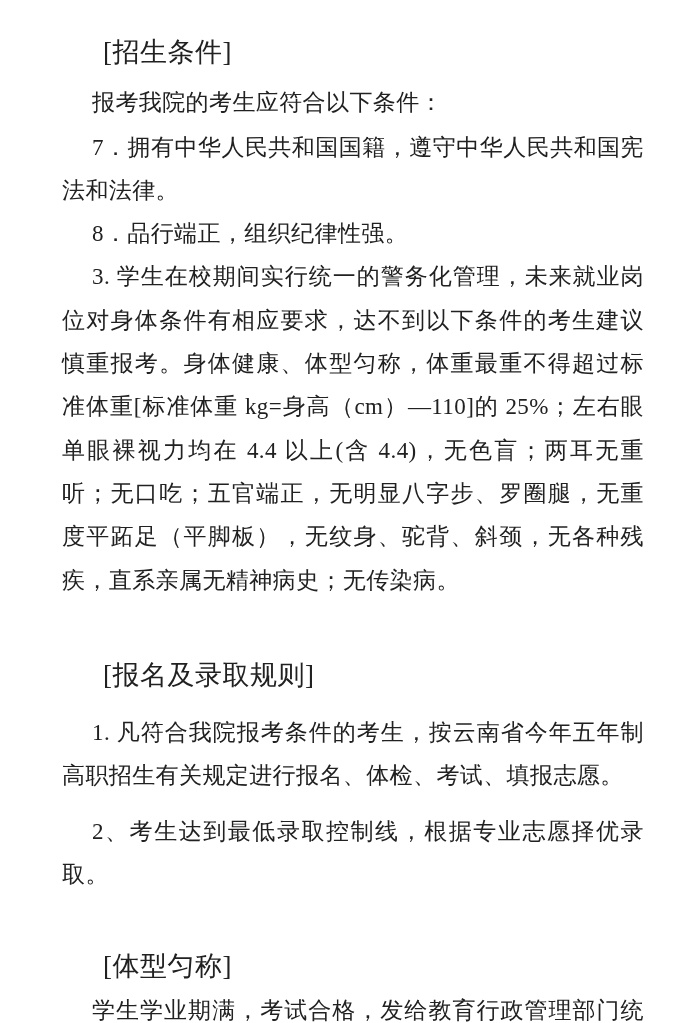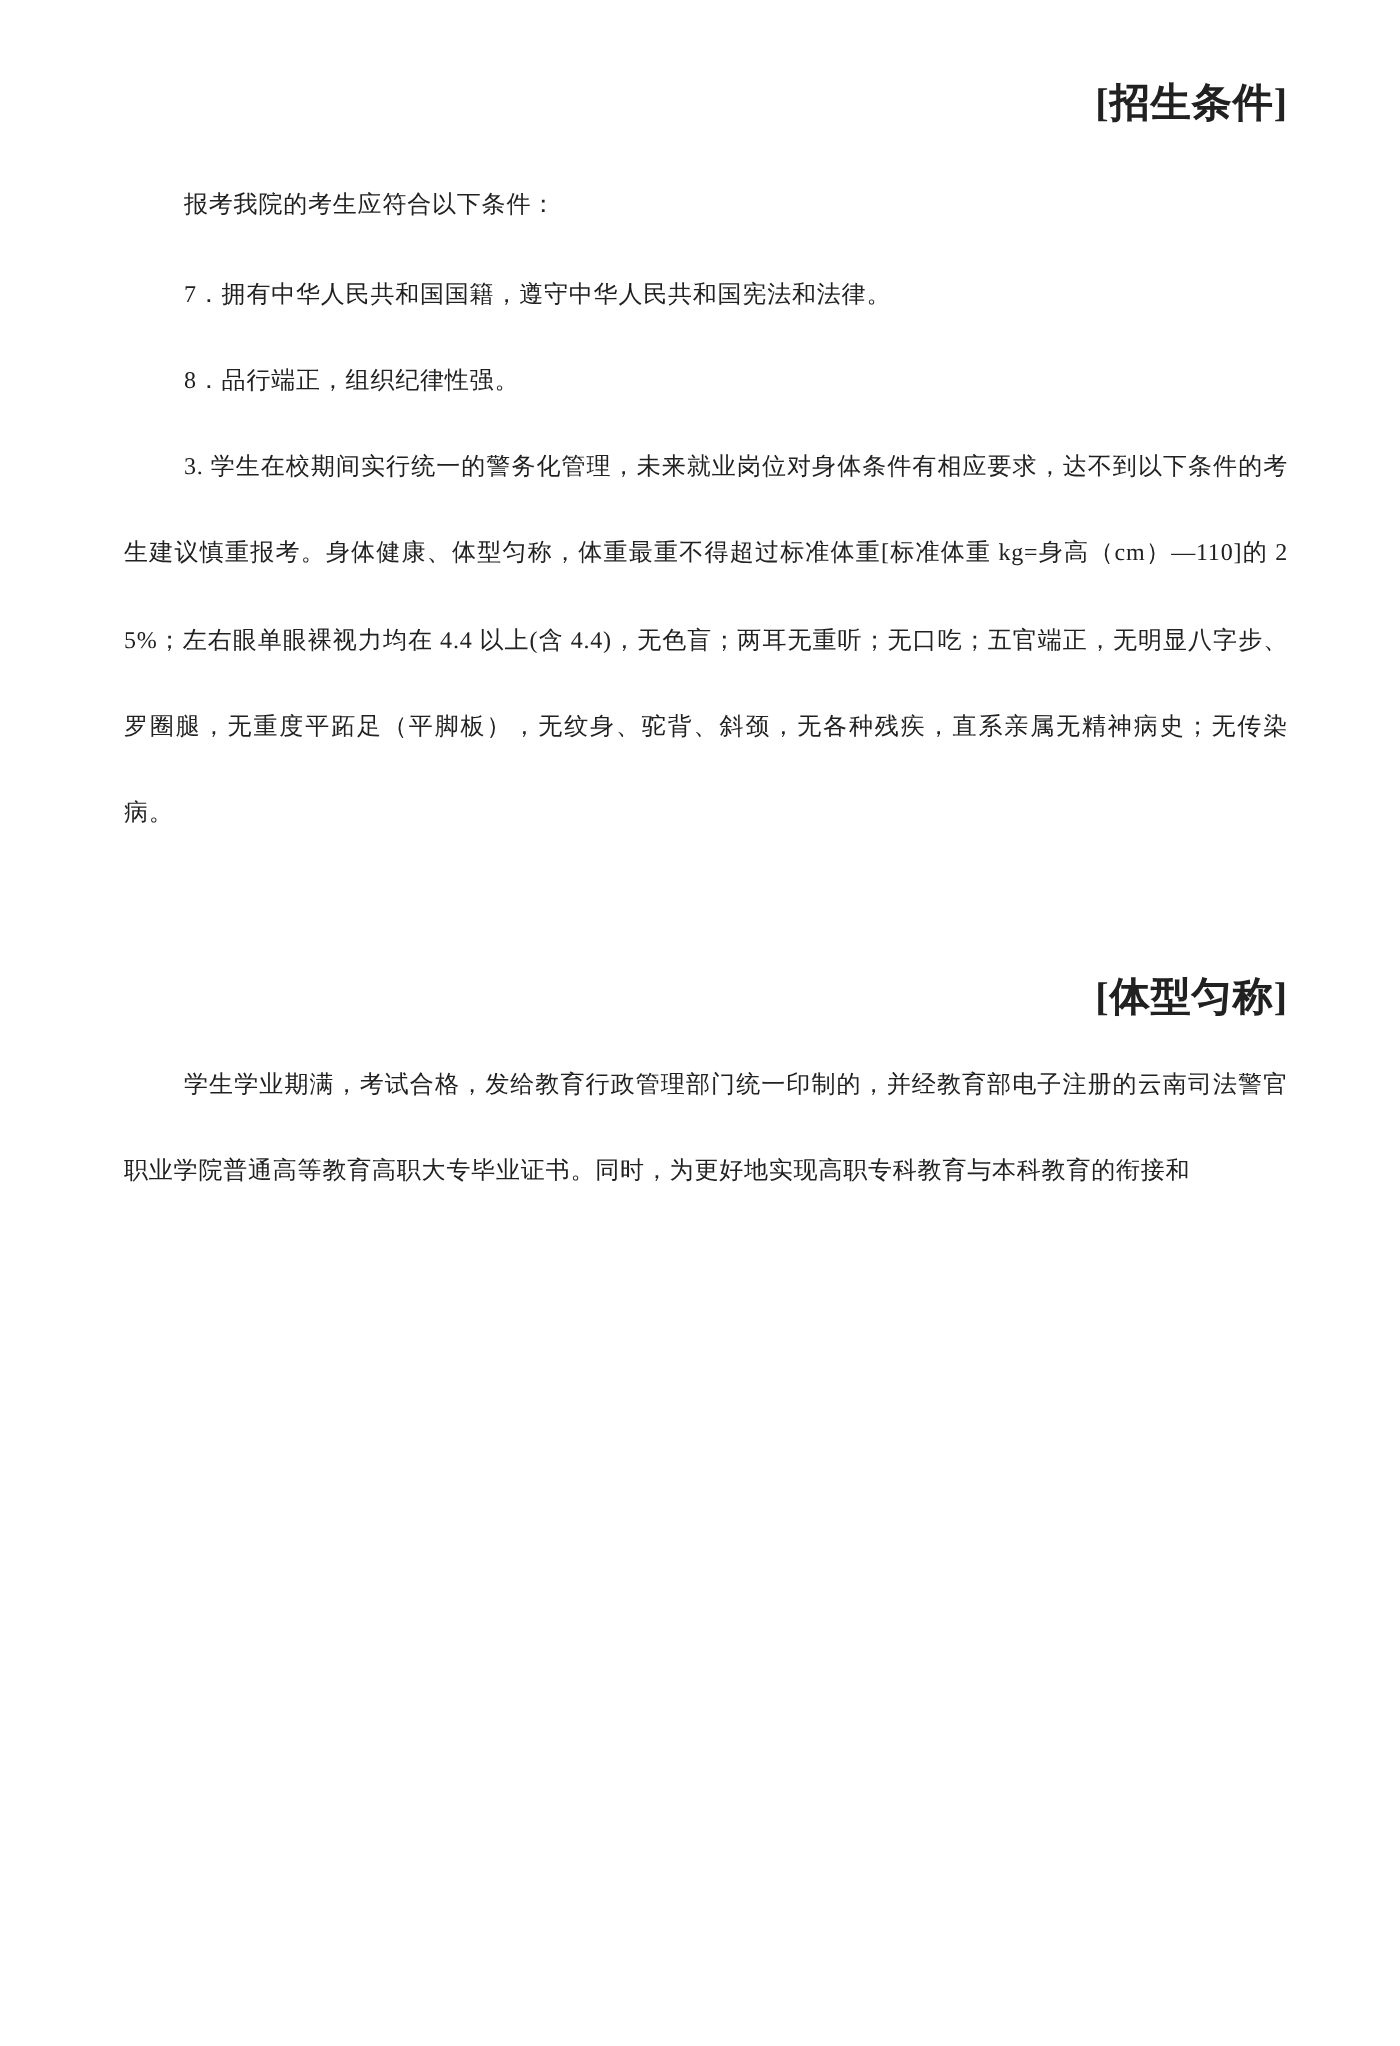--- a/index.html
+++ b/index.html
@@ -17,37 +17,36 @@
     color: #212121;
   }
   .content {
     position: absolute;
     left: 62px;
     top: 31px;
     width: 582px;
   }
   .para {
     margin: 0;
-    font-size: 12px;
+    font-size: 23px;
     line-height: 43.3px;
     letter-spacing: 0.4px;
     text-align: justify;
     text-justify: inter-ideograph;
     word-break: break-all;
     text-indent: 30px;
   }
   .hd {
     margin: 0;
-    font-size: 20px;
-    font-weight: bold;
+    font-size: 27px;
+    font-weight: normal;
     line-height: 43.3px;
     letter-spacing: 0.5px;
     text-indent: 41px;
     white-space: nowrap;
-    text-align: right;
   }
   
   .hd-1      { margin-bottom: 7px; }
   .p-intro   { margin-bottom: 1px; }
   .hd-2      { margin-top: 52px; margin-bottom: 14px; }
   .p-gap-sm  { margin-bottom: 12px; }
   .hd-3      { margin-top: 49px; margin-bottom: 0; }
 </style>
 </head>
 <body>
@@ -56,20 +55,25 @@
   <div class="content">
 
     <section>
       <h2 class="hd hd-1">[招生条件]</h2>
       <p class="para p-intro">报考我院的考生应符合以下条件：</p>
       <p class="para">7．拥有中华人民共和国国籍，遵守中华人民共和国宪法和法律。</p>
       <p class="para">8．品行端正，组织纪律性强。</p>
       <p class="para">3. 学生在校期间实行统一的警务化管理，未来就业岗位对身体条件有相应要求，达不到以下条件的考生建议慎重报考。身体健康、体型匀称，体重最重不得超过标准体重[标准体重 kg=身高（cm）—110]的 25%；左右眼单眼裸视力均在 4.4 以上(含 4.4)，无色盲；两耳无重听；无口吃；五官端正，无明显八字步、罗圈腿，无重度平跖足（平脚板），无纹身、驼背、斜颈，无各种残疾，直系亲属无精神病史；无传染病。</p>
     </section>
 
+    <section>
+      <h2 class="hd hd-2">[报名及录取规则]</h2>
+      <p class="para p-gap-sm">1. 凡符合我院报考条件的考生，按云南省今年五年制高职招生有关规定进行报名、体检、考试、填报志愿。</p>
+      <p class="para">2、考生达到最低录取控制线，根据专业志愿择优录取。</p>
+    </section>
 
     <section>
       <h2 class="hd hd-3">[体型匀称]</h2>
       <p class="para">学生学业期满，考试合格，发给教育行政管理部门统一印制的，并经教育部电子注册的云南司法警官职业学院普通高等教育高职大专毕业证书。同时，为更好地实现高职专科教育与本科教育的衔接和</p>
     </section>
 
   </div>
 </div>
 
 </body></html>

